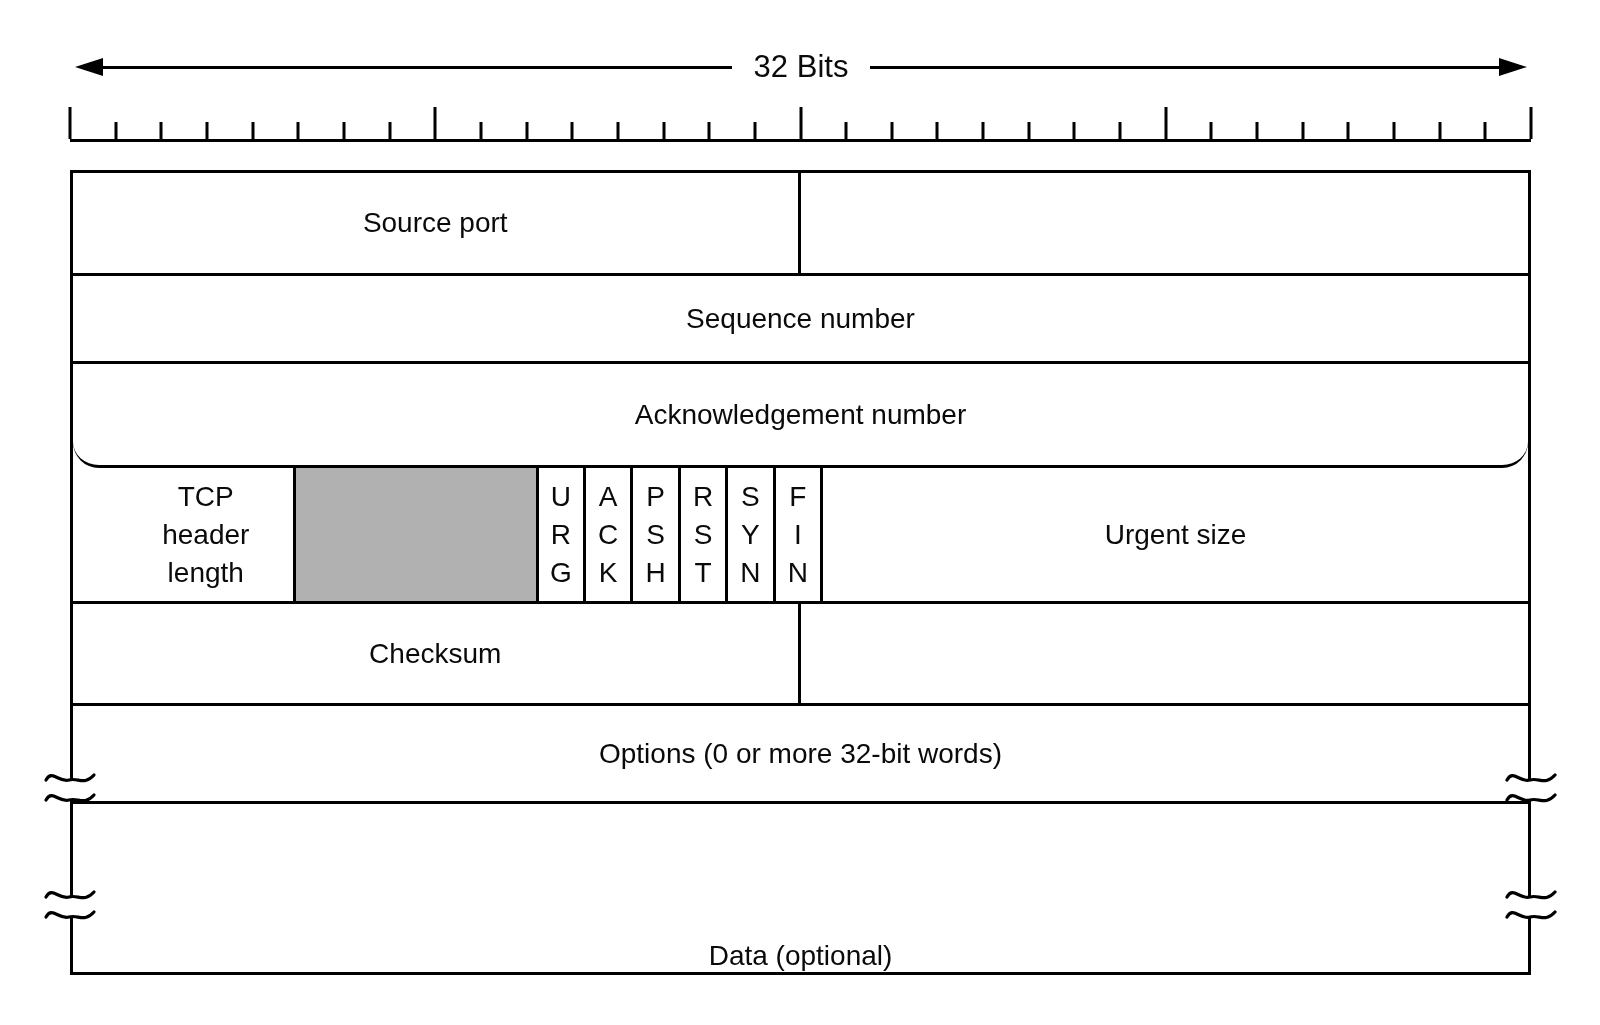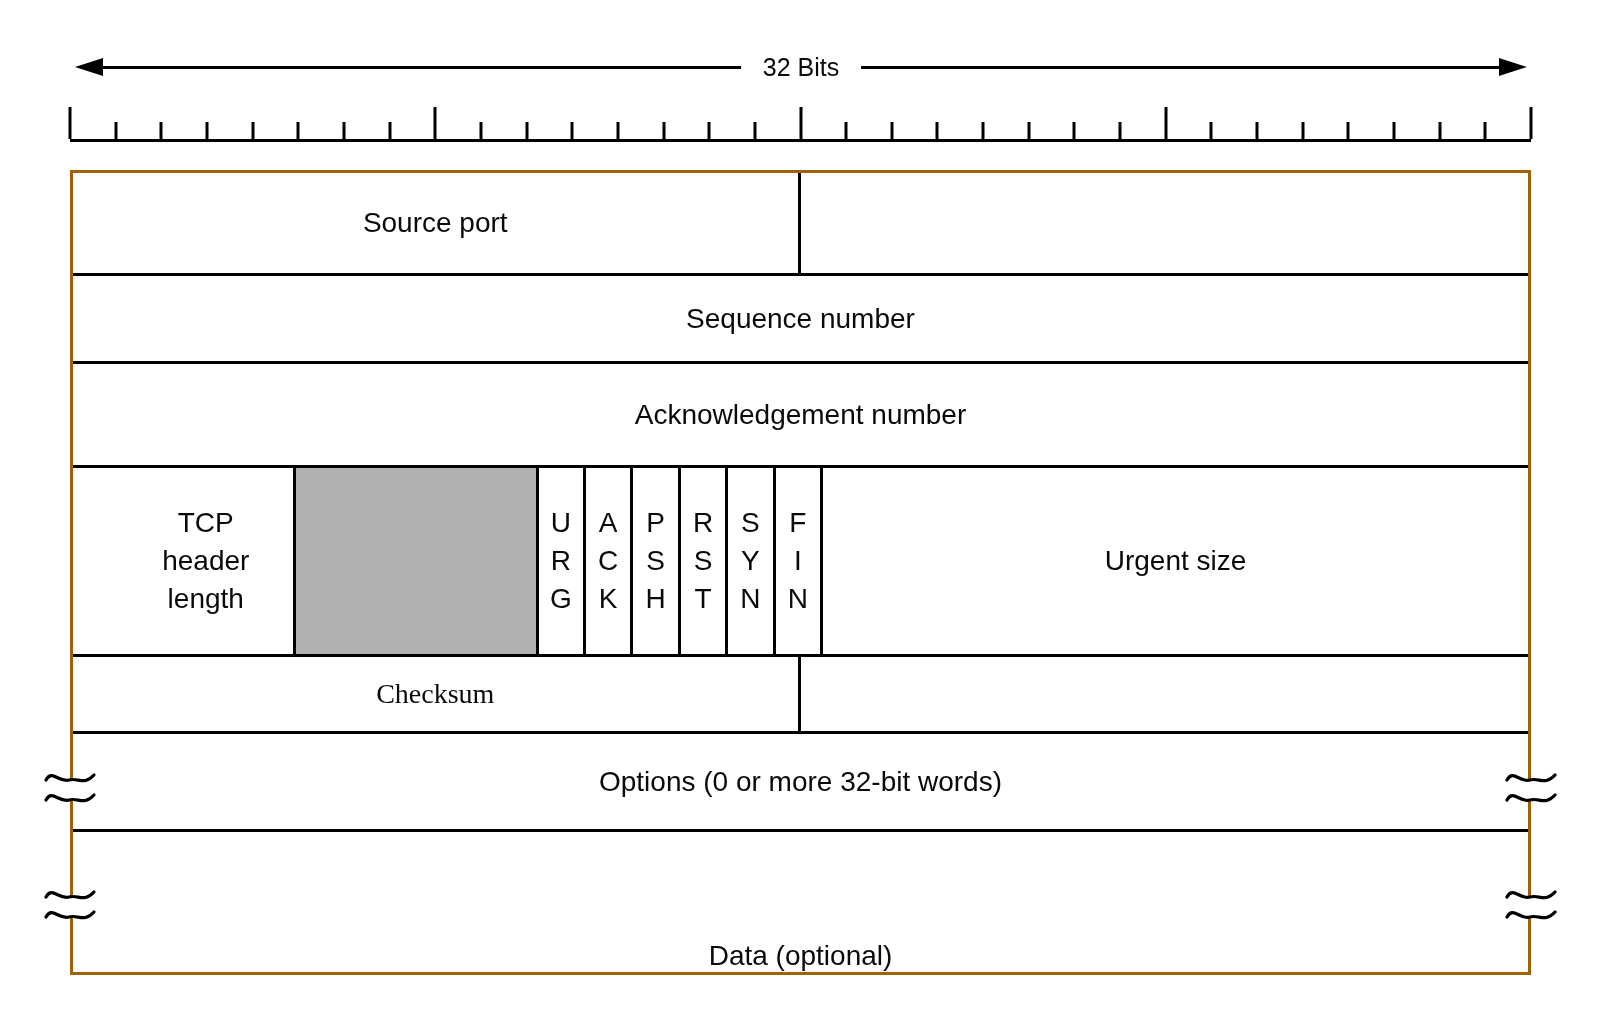--- a/index.html
+++ b/index.html
@@ -35,21 +35,21 @@
   }
   .arrow-head.left  { border-right: 28px solid #000; }
   .arrow-head.right { border-left: 28px solid #000; }
   .arrow-line {
     flex: 1 1 auto;
     height: 3px;
     background: #000;
   }
   .arrow-label {
     flex: 0 0 auto;
-    font-size: 25px;
+    font-size: 31px;
     line-height: 28px;
     padding: 0 22px;
     white-space: nowrap;
   }
 
   
   .ruler {
     position: absolute;
     left: 70px;
     top: 107px;
@@ -68,21 +68,21 @@
   }
   .ruler .tick.major { height: 32px; }
 
   
   .tcp-table {
     position: absolute;
     left: 70px;
     top: 170px;
     width: 1461px;
     height: 805px;
-    border: 3px solid #a16207;
+    border: 3px solid #000000;
     box-sizing: border-box;
     display: flex;
     flex-direction: column;
     background: #fff;
   }
   .trow {
     display: flex;
     box-sizing: border-box;
     border-bottom: 3px solid #000;
     flex: 0 0 auto;
@@ -93,23 +93,23 @@
     align-items: center;
     justify-content: center;
     box-sizing: border-box;
     font-size: 28px;
     text-align: center;
   }
   .vdiv { border-right: 3px solid #000; }
 
   .r1 { height: 103px; }
   .r2 { height: 88px; }
-  .r3 { height: 104px; }
-  .r4 { height: 189px; padding-left: 46px; }
-  .r5 { height: 77px; font-family: Liberation Serif, serif; }
+  .r3 { height: 104px; border-radius: 26px; }
+  .r4 { height: 136px; padding-left: 46px; }
+  .r5 { height: 102px; }
   .r6 { height:  98px; }
 
   .half { flex: 0 0 50%; }
   .full { flex: 1 1 auto; }
 
   
   .cell-tcp   { flex: 0 0 12.53%; }
   .cell-tcp span { max-width: 112px; line-height: 38px; }
   .cell-rsvd  { flex: 0 0 17.25%; }
   .cell-flag  { flex: 0 0 3.365%; }

